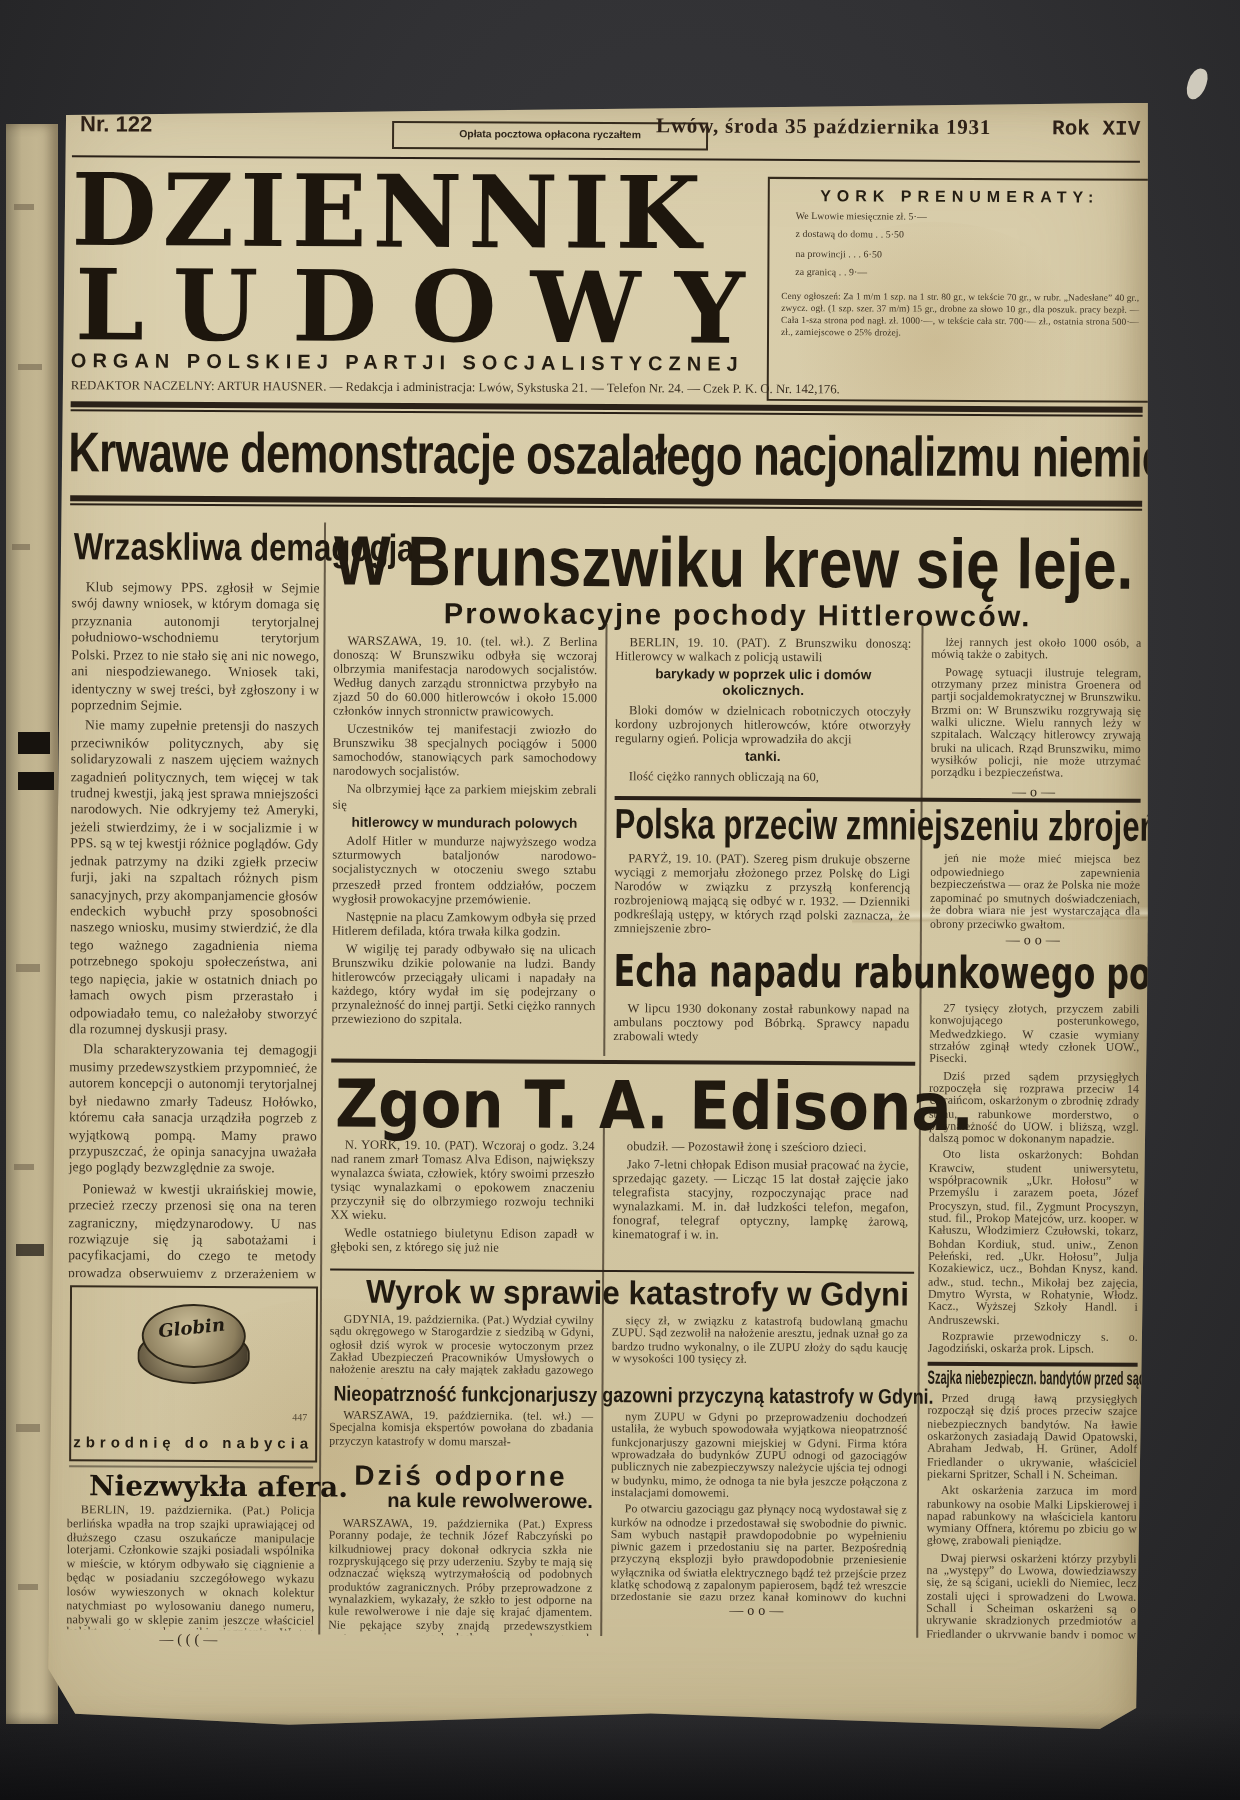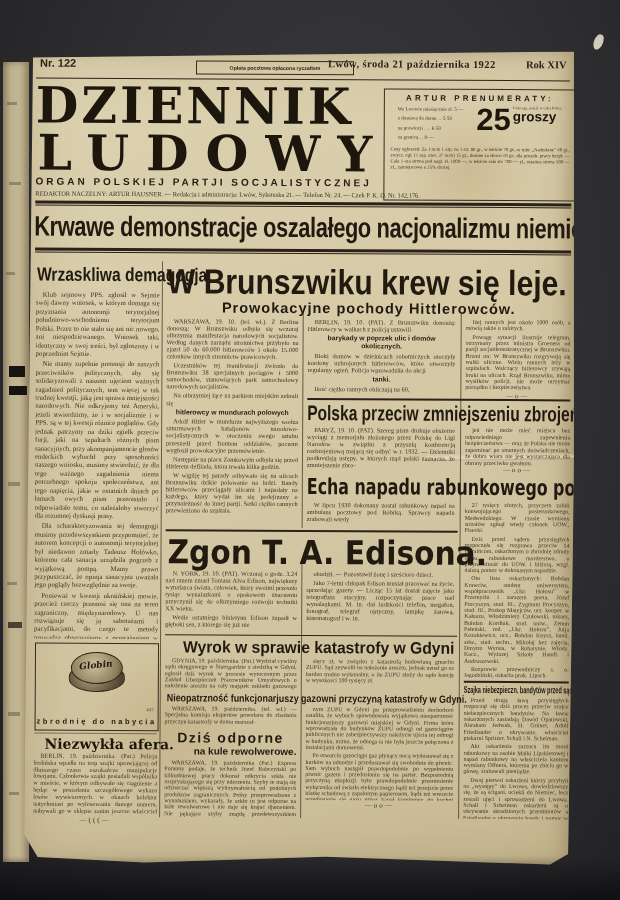--- a/index.html
+++ b/index.html
@@ -53,47 +53,40 @@
 
   <div class="speck" style="left:594px;top:34px;width:9px;height:16px;transform:rotate(18deg);"></div>
 
   <div class="paper">
     <div class="stain" style="left:360px;top:60px;width:160px;height:120px;"></div>
     <div class="stain" style="left:40px;top:600px;width:200px;height:160px;"></div>
     <div class="crease-h"></div>
 
     <div class="abs ink" style="left:12px;top:8px;font-size:11px;font-weight:bold;font-family:'Liberation Sans',sans-serif;">Nr. 122</div>
     <div class="abs boxed" style="left:168px;top:11px;width:156px;height:12px;text-align:center;font-family:'Liberation Sans',sans-serif;font-size:5.2px;font-weight:bold;line-height:12px;color:#2e2519;">Opłata pocztowa opłacona ryczałtem</div>
-    <div class="abs ink" style="left:300px;top:8px;font-size:10.5px;font-weight:bold;letter-spacing:.4px;">Lwów, środa 21 października 1922</div>
-    <div class="abs ink" style="left:498px;top:8px;font-size:10.5px;font-weight:bold;font-family:Liberation Serif, serif;">Rok XIV</div>
+    <div class="abs ink" style="left:300px;top:8px;font-size:10.5px;font-weight:bold;letter-spacing:.4px;">Lwów, środa 35 października 1931</div>
+    <div class="abs ink" style="left:498px;top:8px;font-size:10.5px;font-weight:bold;font-family:Liberation Mono, monospace;">Rok XIV</div>
     <div class="hrule" style="left:8px;top:29px;width:534px;height:1px;"></div>
 
     <div class="abs hserif" style="left:8px;top:32px;font-size:49px;line-height:1;letter-spacing:3px;transform:scaleY(1.02);transform-origin:left top;">DZIENNIK</div>
     <div class="abs hserif" style="left:10px;top:80px;font-size:49px;line-height:1;letter-spacing:17px;">LUDOWY</div>
     <div class="abs" style="left:8px;top:127px;font-family:'Liberation Sans',sans-serif;font-weight:bold;font-size:10px;letter-spacing:3px;color:#241d12;white-space:nowrap;">ORGAN POLSKIEJ PARTJI SOCJALISTYCZNEJ</div>
     <div class="abs" style="left:8px;top:141px;width:534px;font-size:6.4px;color:#3a2f22;white-space:nowrap;overflow:hidden;">REDAKTOR NACZELNY: ARTUR HAUSNER. — Redakcja i administracja: Lwów, Sykstuska 21. — Telefon Nr. 24. — Czek P. K. O. Nr. 142,176.</div>
     <div class="hrule" style="left:8px;top:152px;width:536px;height:2.5px;"></div>
     <div class="hrule" style="left:8px;top:156px;width:536px;height:1px;"></div>
 
     <div class="abs boxed" style="left:356px;top:38px;width:190px;height:110px;border-width:1.5px;">
-      <div style="text-align:center;font-family:'Liberation Sans',sans-serif;font-weight:bold;font-size:8px;letter-spacing:3px;margin-top:4px;color:#241d12;">ARTUR PRENUMERATY:</div>
+      <div style="text-align:center;font-family:'Liberation Sans',sans-serif;font-weight:bold;font-size:8px;letter-spacing:3px;margin-top:4px;color:#241d12;">YORK PRENUMERATY:</div>
       <div style="display:flex;margin:3px 4px 0 6px;">
         <div class="tiny" style="flex:1;font-size:4.9px;line-height:1.5;text-align:left;">
             <p>We Lwowie miesięcznie zł. 5·—</p>
             <p>z dostawą do domu . . 5·50</p>
             <p>na prowincji . . . 6·50</p>
             <p>za granicą . . 9·—</p>
           </div>
-        <div style="display:flex;align-items:flex-start;">
-          <div style="font-family:'Liberation Sans',sans-serif;font-weight:bold;font-size:31px;line-height:.9;color:#1d160d;">25</div>
-          <div style="margin-left:2px;">
-            <div style="font-size:3.9px;width:58px;color:#3a2f22;">Cena egz. pojed. w całej Polsce</div>
-            <div style="font-family:'Liberation Sans',sans-serif;font-weight:bold;font-size:13.5px;color:#1d160d;line-height:1;">groszy</div>
-          </div>
-        </div>
       </div>
       <div class="tiny" style="margin:4px 5px 0 6px;font-size:4.7px;line-height:1.25;">Ceny ogłoszeń: Za 1 m/m 1 szp. na 1 str. 80 gr., w tekście 70 gr., w rubr. „Nadesłane” 40 gr., zwycz. ogł. (1 szp. szer. 37 m/m) 15 gr., drobne za słowo 10 gr., dla poszuk. pracy bezpł. — Cała 1-sza strona pod nagł. zł. 1000·—, w tekście cała str. 700·— zł., ostatnia strona 500·— zł., zamiejscowe o 25% drożej.</div>
     </div>
 
     <div class="abs hl" style="left:7px;top:162px;font-size:28px;transform:scaleX(.78);letter-spacing:-.5px;">Krwawe demonstracje oszalałego nacjonalizmu niemieckiego.</div>
     <div class="hrule" style="left:8px;top:199px;width:536px;height:2.5px;"></div>
     <div class="hrule" style="left:8px;top:203px;width:536px;height:1px;"></div>
 
     <div class="vrule" style="left:135px;top:212px;height:556px;"></div>
     <div class="vrule" style="left:276px;top:262px;height:216px;"></div>

